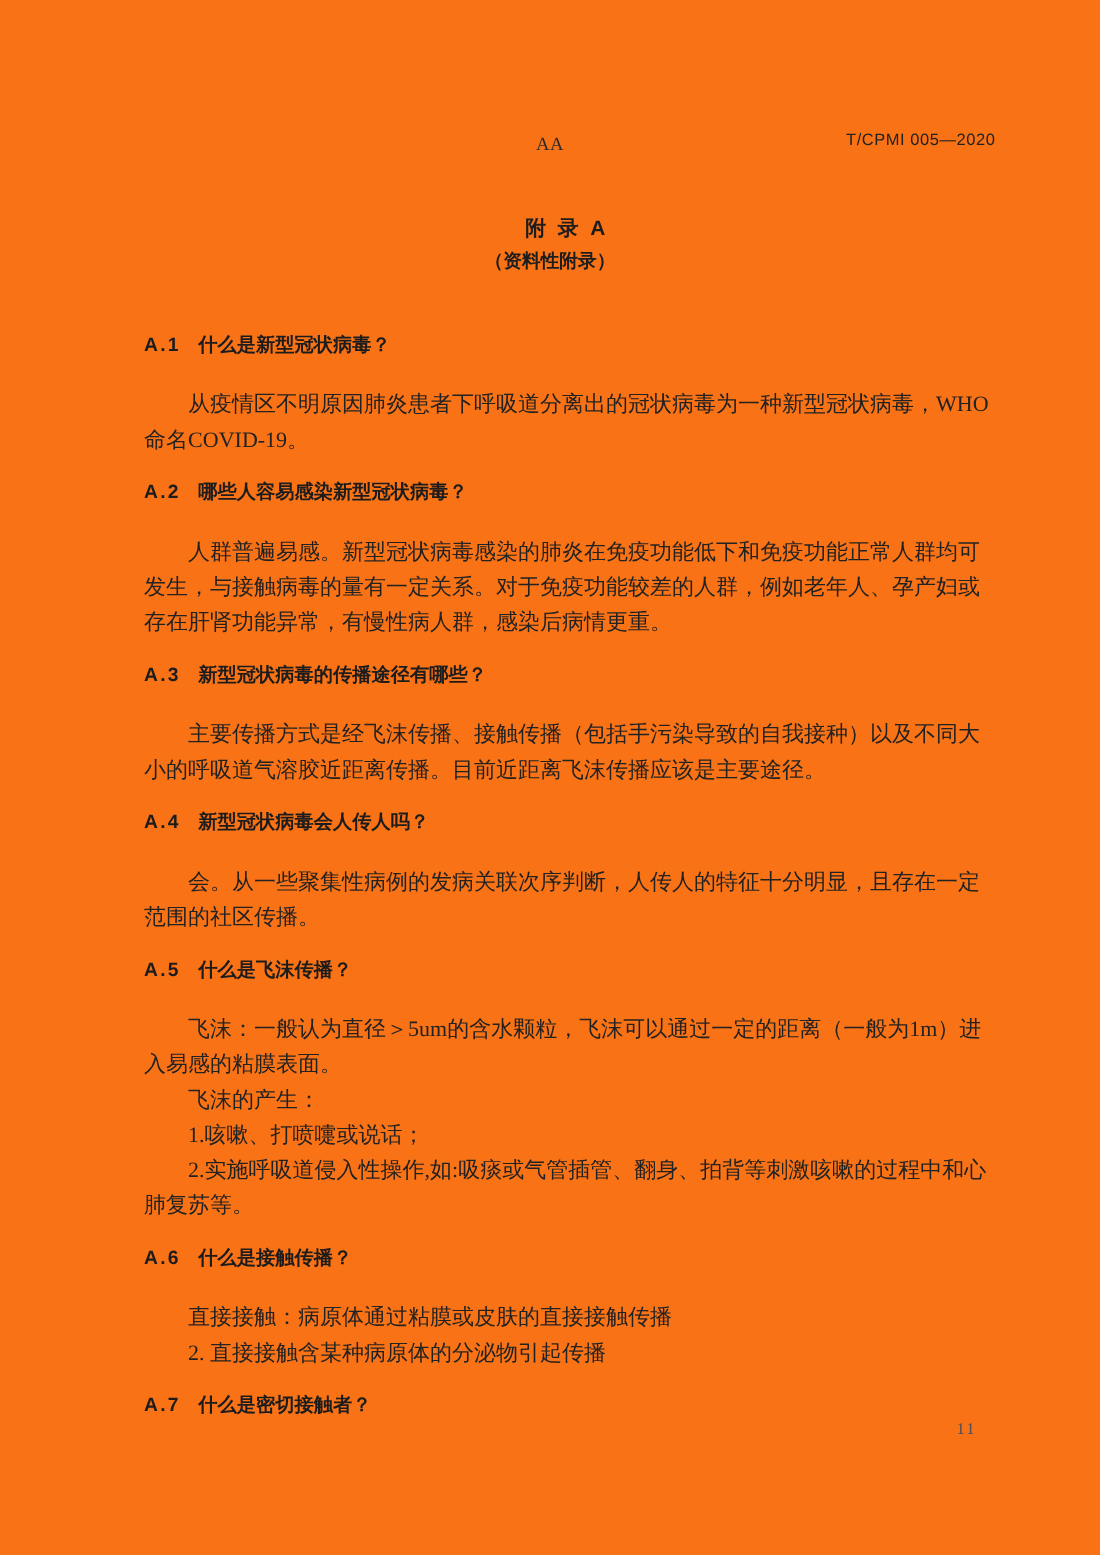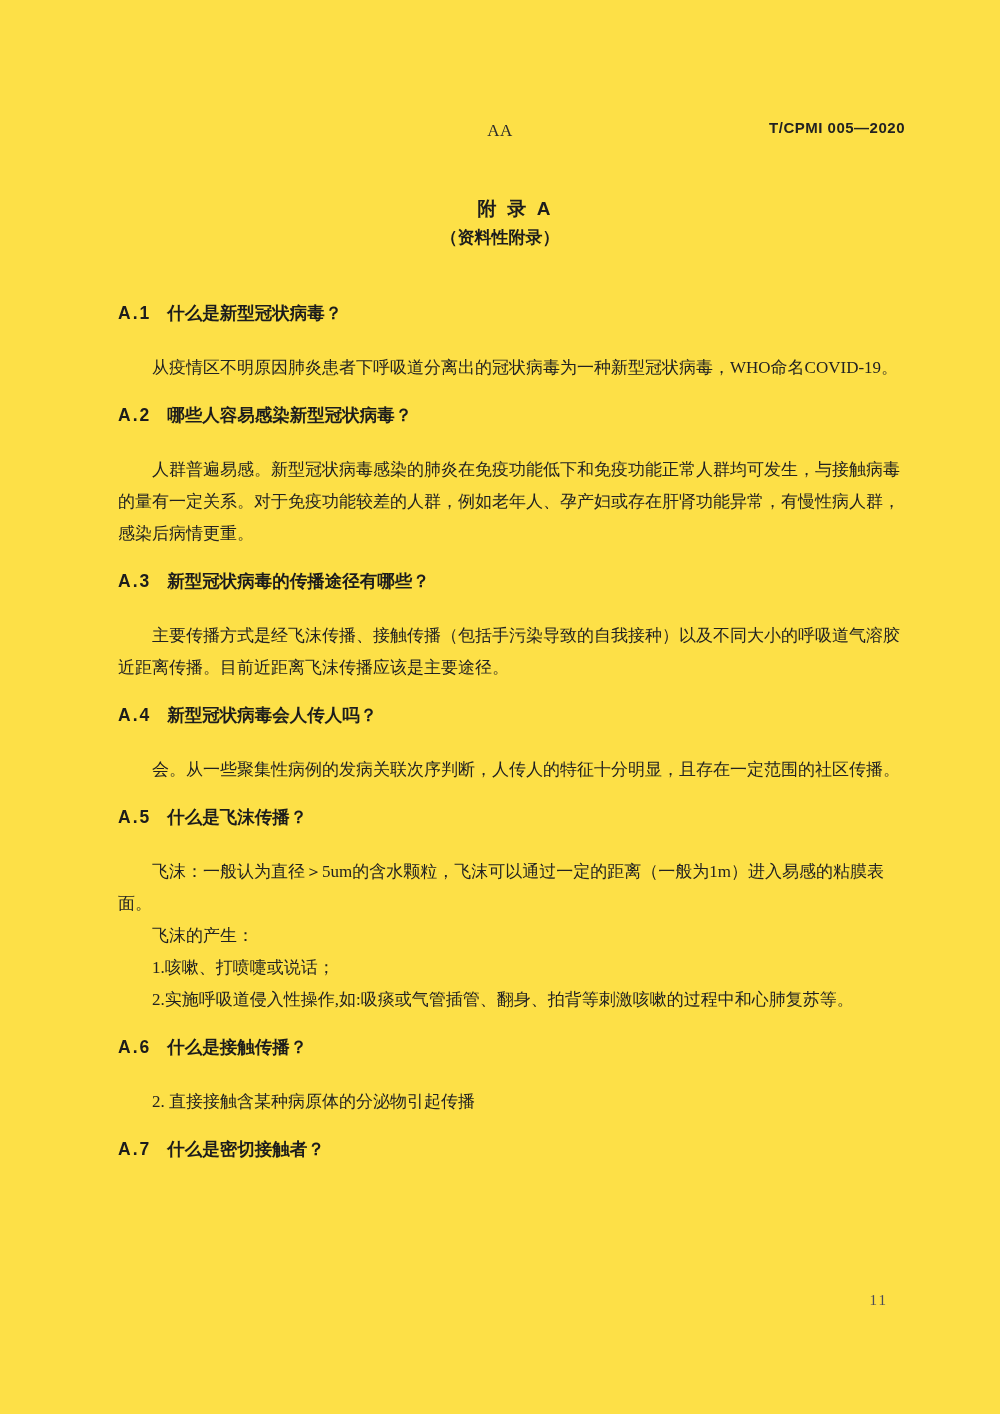--- a/index.html
+++ b/index.html
@@ -7,42 +7,42 @@
     width: 1000px;
     height: 1414px;
     background: #ffffff;
     font-family: "Liberation Serif", serif;
     color: #212121;
   }
   .page {
     position: relative;
     width: 1000px;
     height: 1414px;
-    background: #fde047;
+    background: #f97316;
     overflow: hidden;
   }
   
   .hdr-center {
     position: absolute;
     top: 121px;
     left: 0;
     width: 1000px;
     text-align: center;
     font-family: "Liberation Serif", serif;
     font-size: 17px;
     letter-spacing: 0.5px;
     color: #2b2b2b;
   }
   .hdr-right {
     position: absolute;
     top: 119px;
     right: 95px;
     font-family: "Liberation Sans", sans-serif;
     font-size: 15px;
-    font-weight: 700;
+    font-weight: 400;
     letter-spacing: 0.5px;
     color: #222;
   }
   
   .title-block {
     position: absolute;
     top: 194px;
     left: 0;
     width: 1000px;
     text-align: center;
@@ -53,37 +53,37 @@
   .title-line1 { font-size: 19px; line-height: 29px; white-space: pre; padding-left: 28px; }
   .title-line2 { font-size: 17px; line-height: 29px; text-align: center; }
   .title-line3 { font-size: 19px; line-height: 29px; }
   
   .content {
     position: absolute;
     top: 300px;
     left: 118px;
     width: 787px;
   }
-  .section { margin: 0 0 18px 0; }
+  .section { margin: 0 0 18px 13px; }
   .sec-heading {
     font-family: "Liberation Sans", sans-serif;
     font-weight: bold;
     font-size: 17.5px;
     line-height: 26px;
     margin-bottom: 26px;
     color: #1c1c1c;
   }
   .sec-num {
     letter-spacing: 2px;
     margin-right: 16px;
   }
   .sec-body p {
     margin: 0;
     text-indent: 2em;
-    font-size: 17px;
+    font-size: 20px;
     line-height: 32px;
     font-family: "Liberation Serif", serif;
     color: #222;
   }
   
   .page-num {
     position: absolute;
     top: 1292px;
     right: 112px;
     font-family: "Liberation Serif", serif;
@@ -153,20 +153,21 @@
         <p>1.咳嗽、打喷嚏或说话；</p>
         <p>2.实施呼吸道侵入性操作,如:吸痰或气管插管、翻身、拍背等刺激咳嗽的过程中和心肺复苏等。</p>
       </div>
     </div>
 
     <div class="section">
       <div class="sec-heading">
         <span class="sec-num">A.6</span><span>什么是接触传播？</span>
       </div>
       <div class="sec-body">
+        <p>直接接触：病原体通过粘膜或皮肤的直接接触传播</p>
         <p>2. 直接接触含某种病原体的分泌物引起传播</p>
       </div>
     </div>
 
     <div class="section">
       <div class="sec-heading">
         <span class="sec-num">A.7</span><span>什么是密切接触者？</span>
       </div>
     </div>
 

